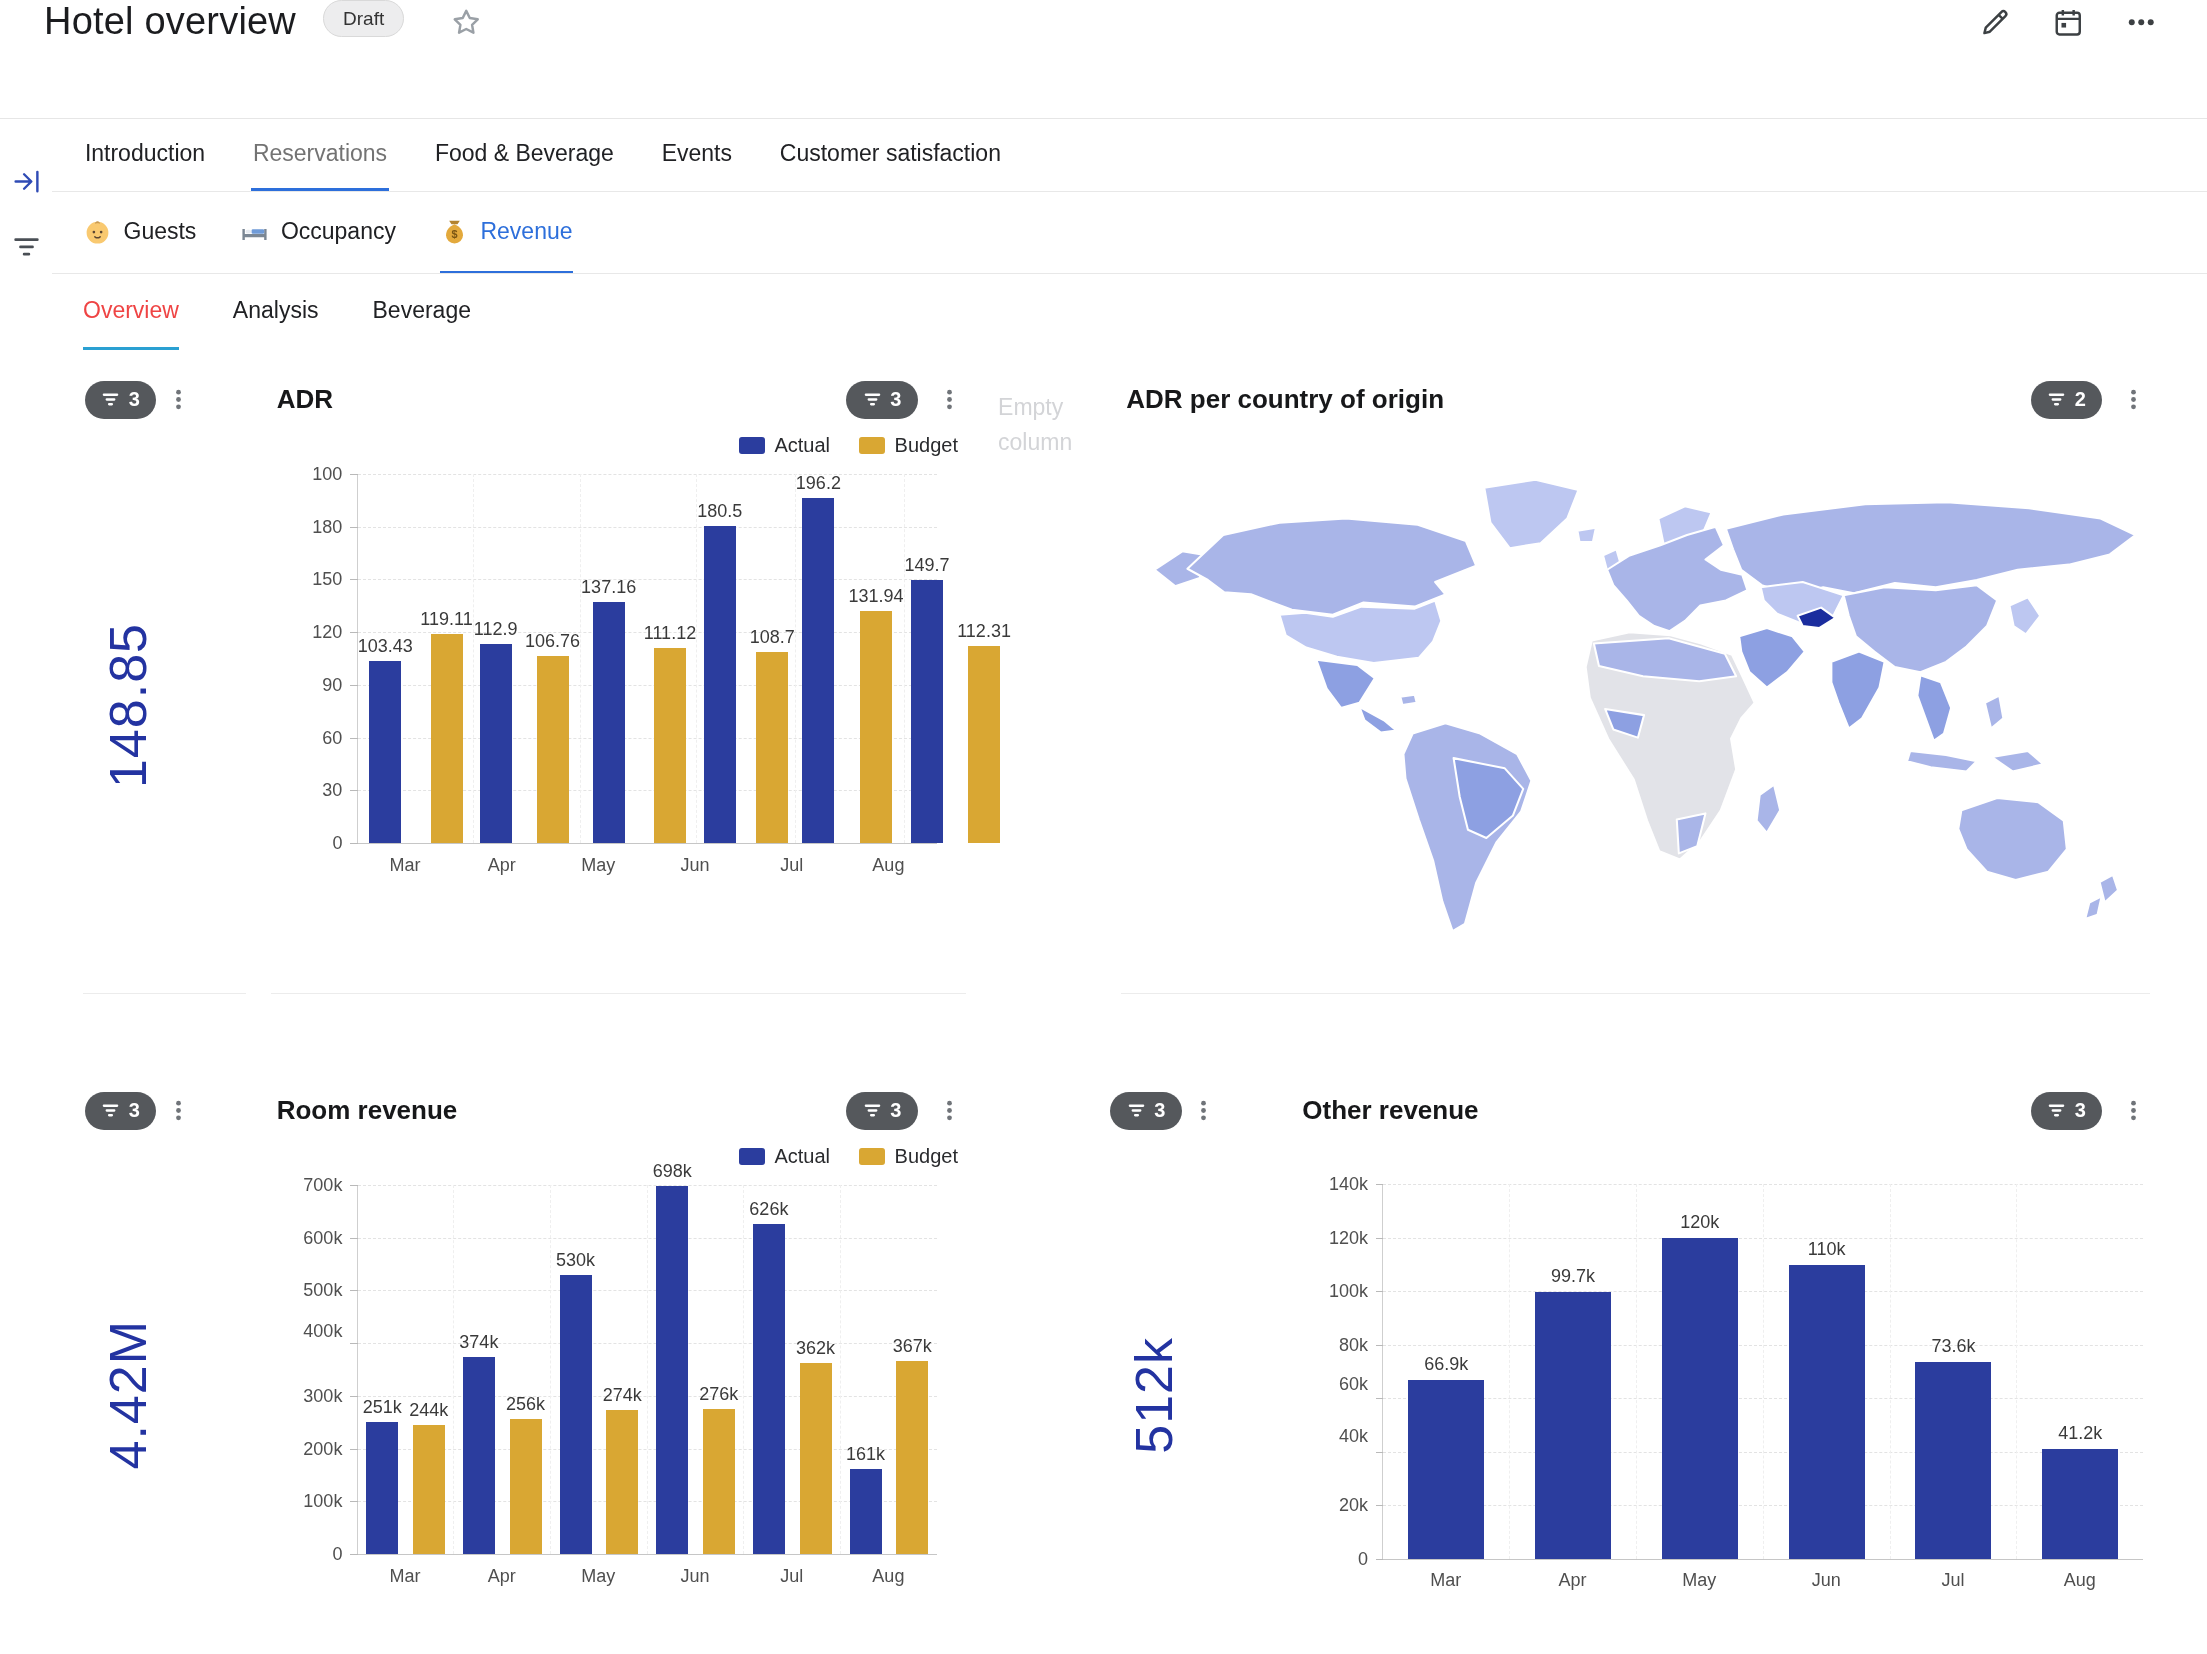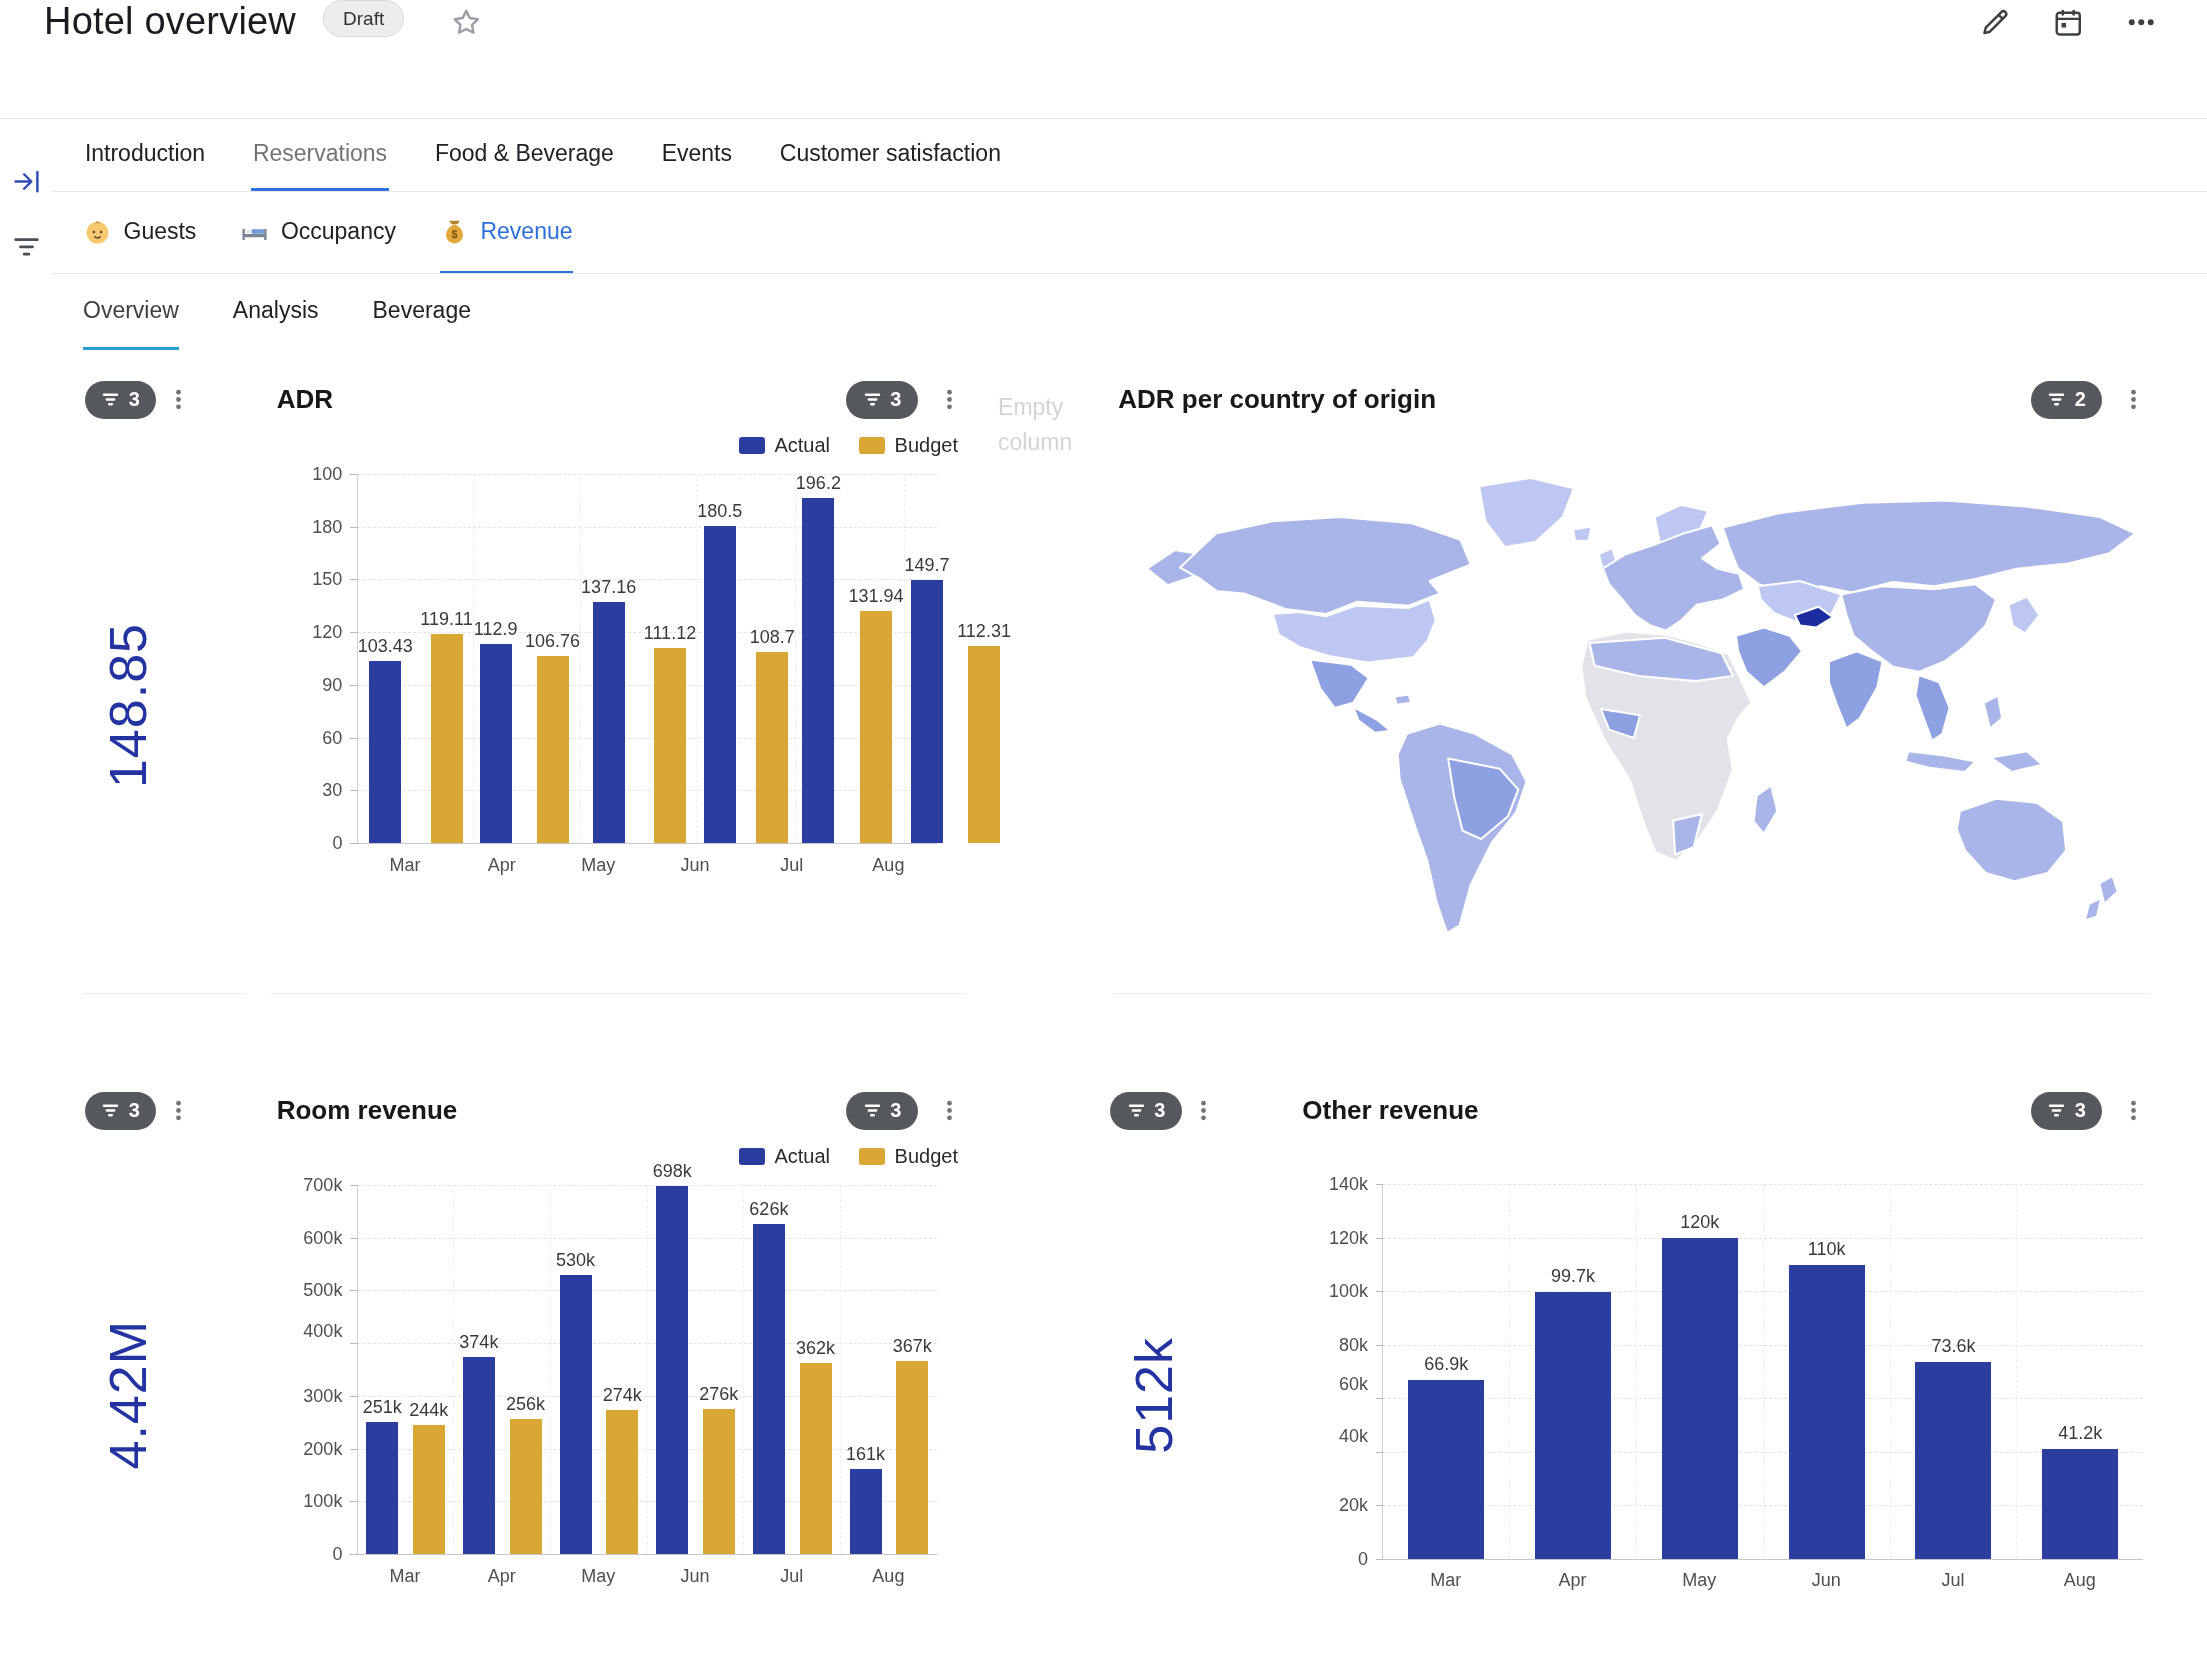--- a/index.html
+++ b/index.html
@@ -29,38 +29,38 @@
   .tab { display:flex; align-items:center; font-size:23px; color:#202124; border-bottom:3.8px solid transparent; padding:0 1.9px; cursor:pointer; }
   .tab.active { color:#737373; border-bottom-color:#2d6fdb; font-weight:500; }
 
   .subtabs { display:flex; gap:44px; height:82px; align-items:stretch; border-bottom:1px solid #e8e8e8; padding-left:31px; }
   .subtab { display:flex; align-items:center; gap:11.5px; font-size:23px; color:#202124; border-bottom:2.9px solid transparent; cursor:pointer; }
   .subtab.active { color:#2d6fdb; border-bottom-color:#2d6fdb; font-weight:500; }
   .subtab-icon svg { width:29px; height:29px; display:block; }
 
   .viewtabs { display:flex; gap:54px; height:76px; align-items:stretch; padding-left:31px; }
   .viewtab { display:flex; align-items:center; font-size:23px; color:#202124; border-bottom:3.8px solid transparent; cursor:pointer; }
-  .viewtab.active { color:#404040; border-bottom-color:#2aa0d2; font-weight:500;text-align:right; }
+  .viewtab.active { color:#ef4444; border-bottom-color:#2aa0d2; font-weight:500;text-align:right; }
 
   
   .content { display:grid; grid-template-columns:1fr 1.18fr; column-gap:143px; row-gap:92px; padding:25px 57px 0 31px; }
 
   .card { display:flex; position:relative; }
   .card.row1 { height:619px; }
   .card.row2 { height:574px; }
 
   .card-rail { width:163px; flex:none; display:flex; flex-direction:column; padding:5.7px 0 0 1.9px; }
   .card.row1 .card-rail { border-bottom:1px solid #ececec; }
   .rail-top { display:flex; align-items:center; gap:5.7px; }
   .kpi { writing-mode:vertical-rl; transform:rotate(180deg); font-size:52px; font-weight:500;
          color:#2333a1; letter-spacing:1px; align-self:flex-start; margin:auto 0 auto 13.4px; white-space:nowrap; }
 
   .card-main { flex:1; min-width:0; display:flex; flex-direction:column; padding:5.7px 0 0 5.7px; margin-left:25px; position:relative; }
   .card.row1 .card-main { border-bottom:1px solid #ececec; }
-  .card-map .card-main { margin-left:4px; }
+  .card-map .card-main { margin-left:12px; }
 
   .card-head { display:flex; align-items:center; gap:15.3px; }
   .card-title { font-size:26px; font-weight:700; margin:0; flex:1; color:#17181a; }
 
   .filter-badge { display:inline-flex; align-items:center; gap:8.6px; background:#55585c; color:#fff; border:none;
                   border-radius:955px; padding:7.6px 16.3px; font-size:20px; font-weight:700; cursor:pointer; font-family:inherit; }
   .fb-icon svg { width:19px; height:19px; display:block; }
   .kebab { background:none; border:none; padding:3.8px; cursor:pointer; display:inline-flex; }
   .kebab svg { width:25px; height:25px; display:block; }
 

